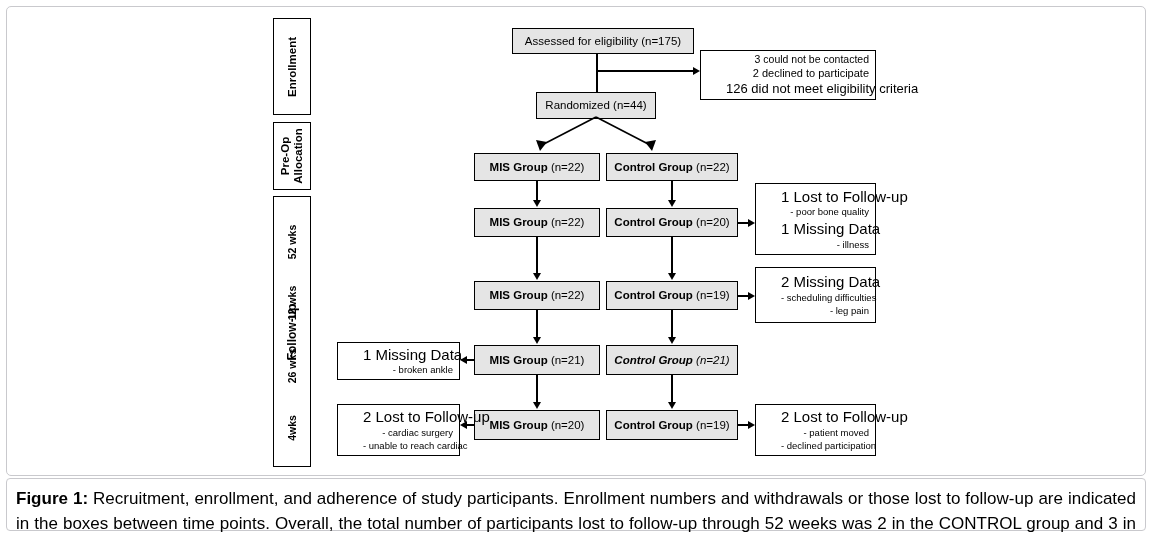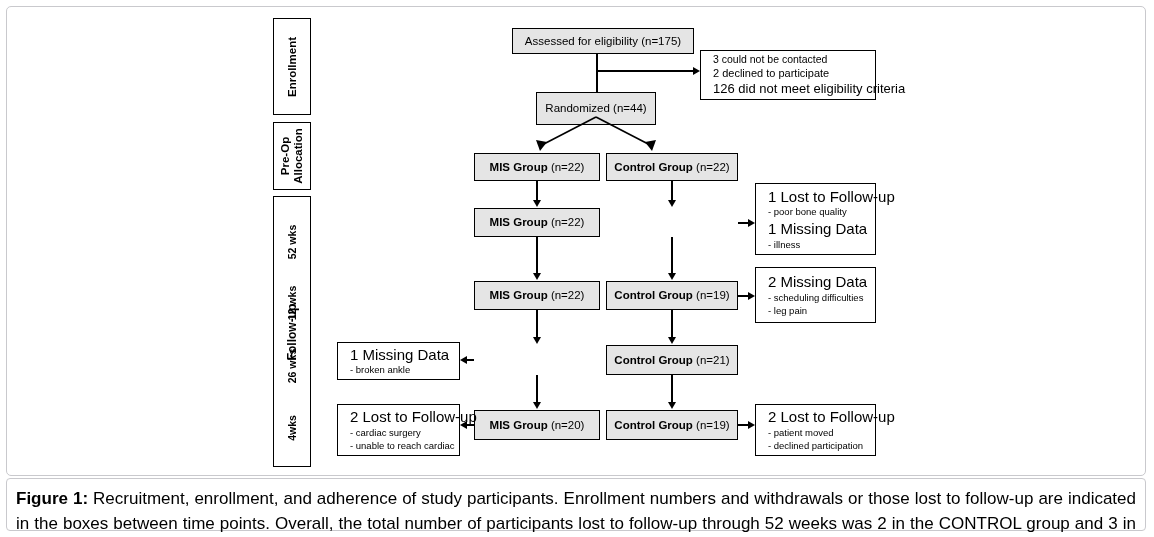--- a/index.html
+++ b/index.html
@@ -85,24 +85,25 @@
     white-space:nowrap;
     color:#000;
   }
 
   
   .anno{
     position:absolute;
     box-sizing:border-box;
     border:1.5px solid #000;
     background:#fff;
-    padding:3px 6px 3px 12px;
+    padding:3px 6px 3px 25px;
     display:flex;
     flex-direction:column;
     justify-content:center;
+    text-align:right;
   }
   .anno .hdr{
     font-size:15px;
     color:#000;
     white-space:nowrap;
     line-height:1.3;
   }
   .anno .sub{
     font-size:9.5px;
     color:#000;
@@ -184,21 +185,21 @@
 
   <div class="hline" style="left:596px;top:70px;width:97px;"></div>
   <div class="arrow-right" style="left:693px;top:67px;"></div>
 
   <div class="anno" style="left:700px;top:50px;width:176px;height:50px;">
     <div class="hdr" style="font-size:10.5px;">3 could not be contacted</div>
     <div class="hdr" style="font-size:11px;">2 declined to participate</div>
     <div class="hdr" style="font-size:13px;">126 did not meet eligibility criteria</div>
   </div>
 
-  <div class="box center" style="left:536px;top:92px;width:120px;height:33px;">
+  <div class="box center" style="left:536px;top:92px;width:120px;height:27px;">
     <span class="node-text">Randomized (n=44)</span>
   </div>
 
   <svg class="diag" style="left:480px;top:116px;width:230px;height:40px;" viewBox="0 0 230 40">
     <line x1="116" y1="1" x2="60" y2="30" stroke="#000" stroke-width="1.6"></line>
     <polygon points="60,35 56,24 67,26" fill="#000"></polygon>
     <line x1="116" y1="1" x2="172" y2="30" stroke="#000" stroke-width="1.6"></line>
     <polygon points="172,35 165,26 176,24" fill="#000"></polygon>
   </svg>
 
@@ -219,20 +220,26 @@
   <div class="arrow-down" style="left:533px;top:200px;"></div>
   <div class="vline" style="left:671px;top:181px;height:20px;"></div>
   <div class="arrow-down" style="left:668px;top:200px;"></div>
 
   <div class="box center" style="left:474px;top:208px;width:126px;height:29px;">
     <span class="node-text">
       <span class="b">MIS Group</span>
       <span>(n=22)</span>
     </span>
   </div>
+  <div class="box center" style="left:606px;top:208px;width:132px;height:29px;">
+    <span class="node-text">
+      <span class="b">Control  Group</span>
+      <span>(n=20)</span>
+    </span>
+  </div>
 
   <div class="hline" style="left:738px;top:222px;width:10px;"></div>
   <div class="arrow-right" style="left:748px;top:219px;"></div>
 
   <div class="anno" style="left:755px;top:183px;width:121px;height:72px;">
     <div class="hdr">1 Lost to Follow-up</div>
     <div class="sub">- poor bone quality</div>
     <div class="hdr">1 Missing Data</div>
     <div class="sub">- illness</div>
   </div>
@@ -261,21 +268,27 @@
     <div class="hdr">2 Missing Data</div>
     <div class="sub">- scheduling difficulties</div>
     <div class="sub">- leg pain</div>
   </div>
 
   <div class="vline" style="left:536px;top:310px;height:28px;"></div>
   <div class="arrow-down" style="left:533px;top:337px;"></div>
   <div class="vline" style="left:671px;top:310px;height:28px;"></div>
   <div class="arrow-down" style="left:668px;top:337px;"></div>
 
-  <div class="box center" style="left:606px;top:345px;width:132px;height:30px;">
+  <div class="box center" style="left:474px;top:345px;width:126px;height:30px;">
+    <span class="node-text">
+      <span class="b">MIS Group</span>
+      <span>(n=21)</span>
+    </span>
+  </div>
+  <div class="box center" style="left:606px;top:345px;width:132px;height:30px;font-style:italic;">
     <span class="node-text">
       <span class="b">Control  Group</span>
       <span>(n=21)</span>
     </span>
   </div>
 
   <div class="hline" style="left:467px;top:359px;width:7px;"></div>
   <div class="arrow-left" style="left:460px;top:356px;"></div>
 
   <div class="anno" style="left:337px;top:342px;width:123px;height:38px;">

